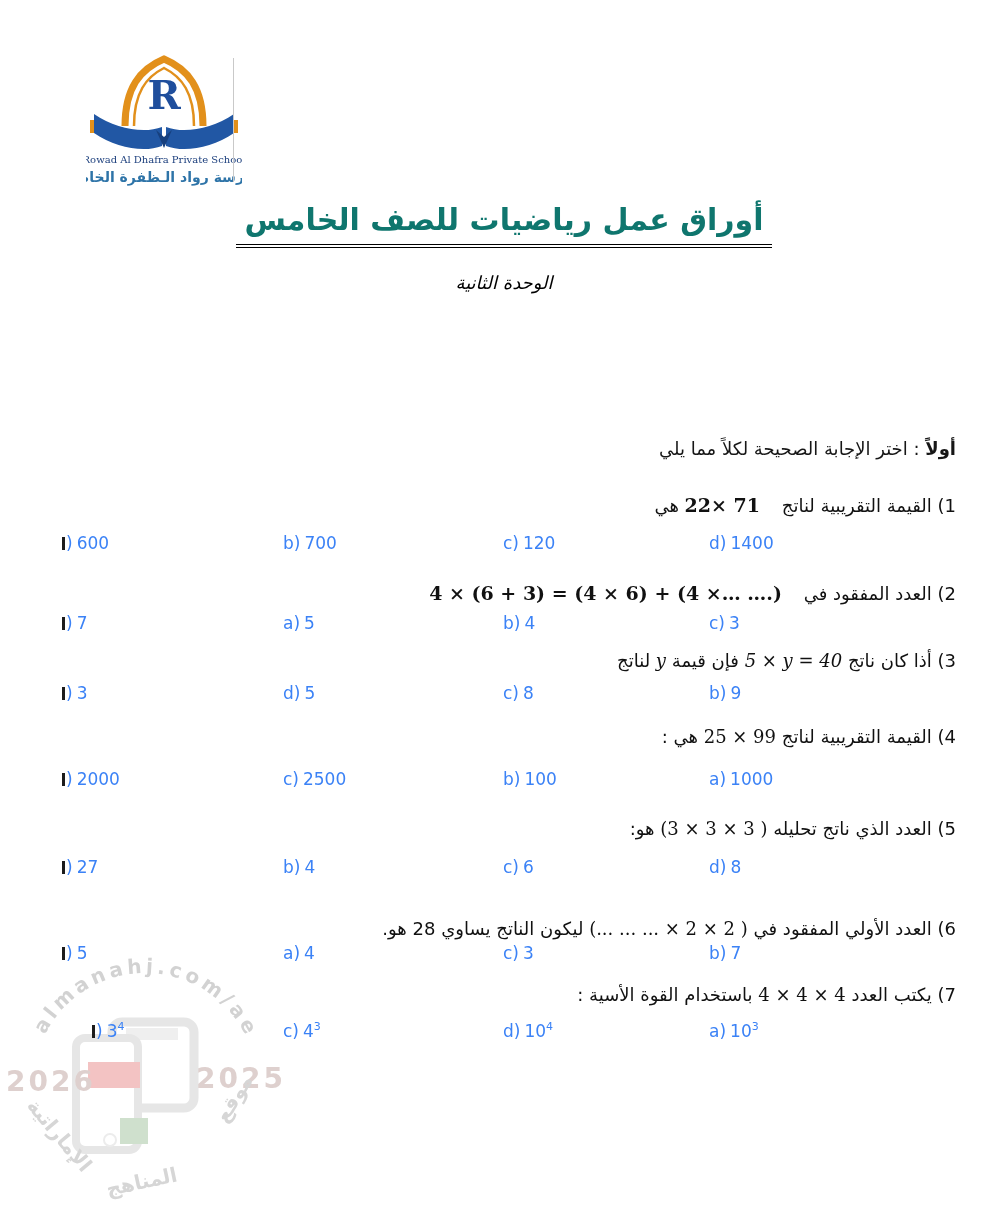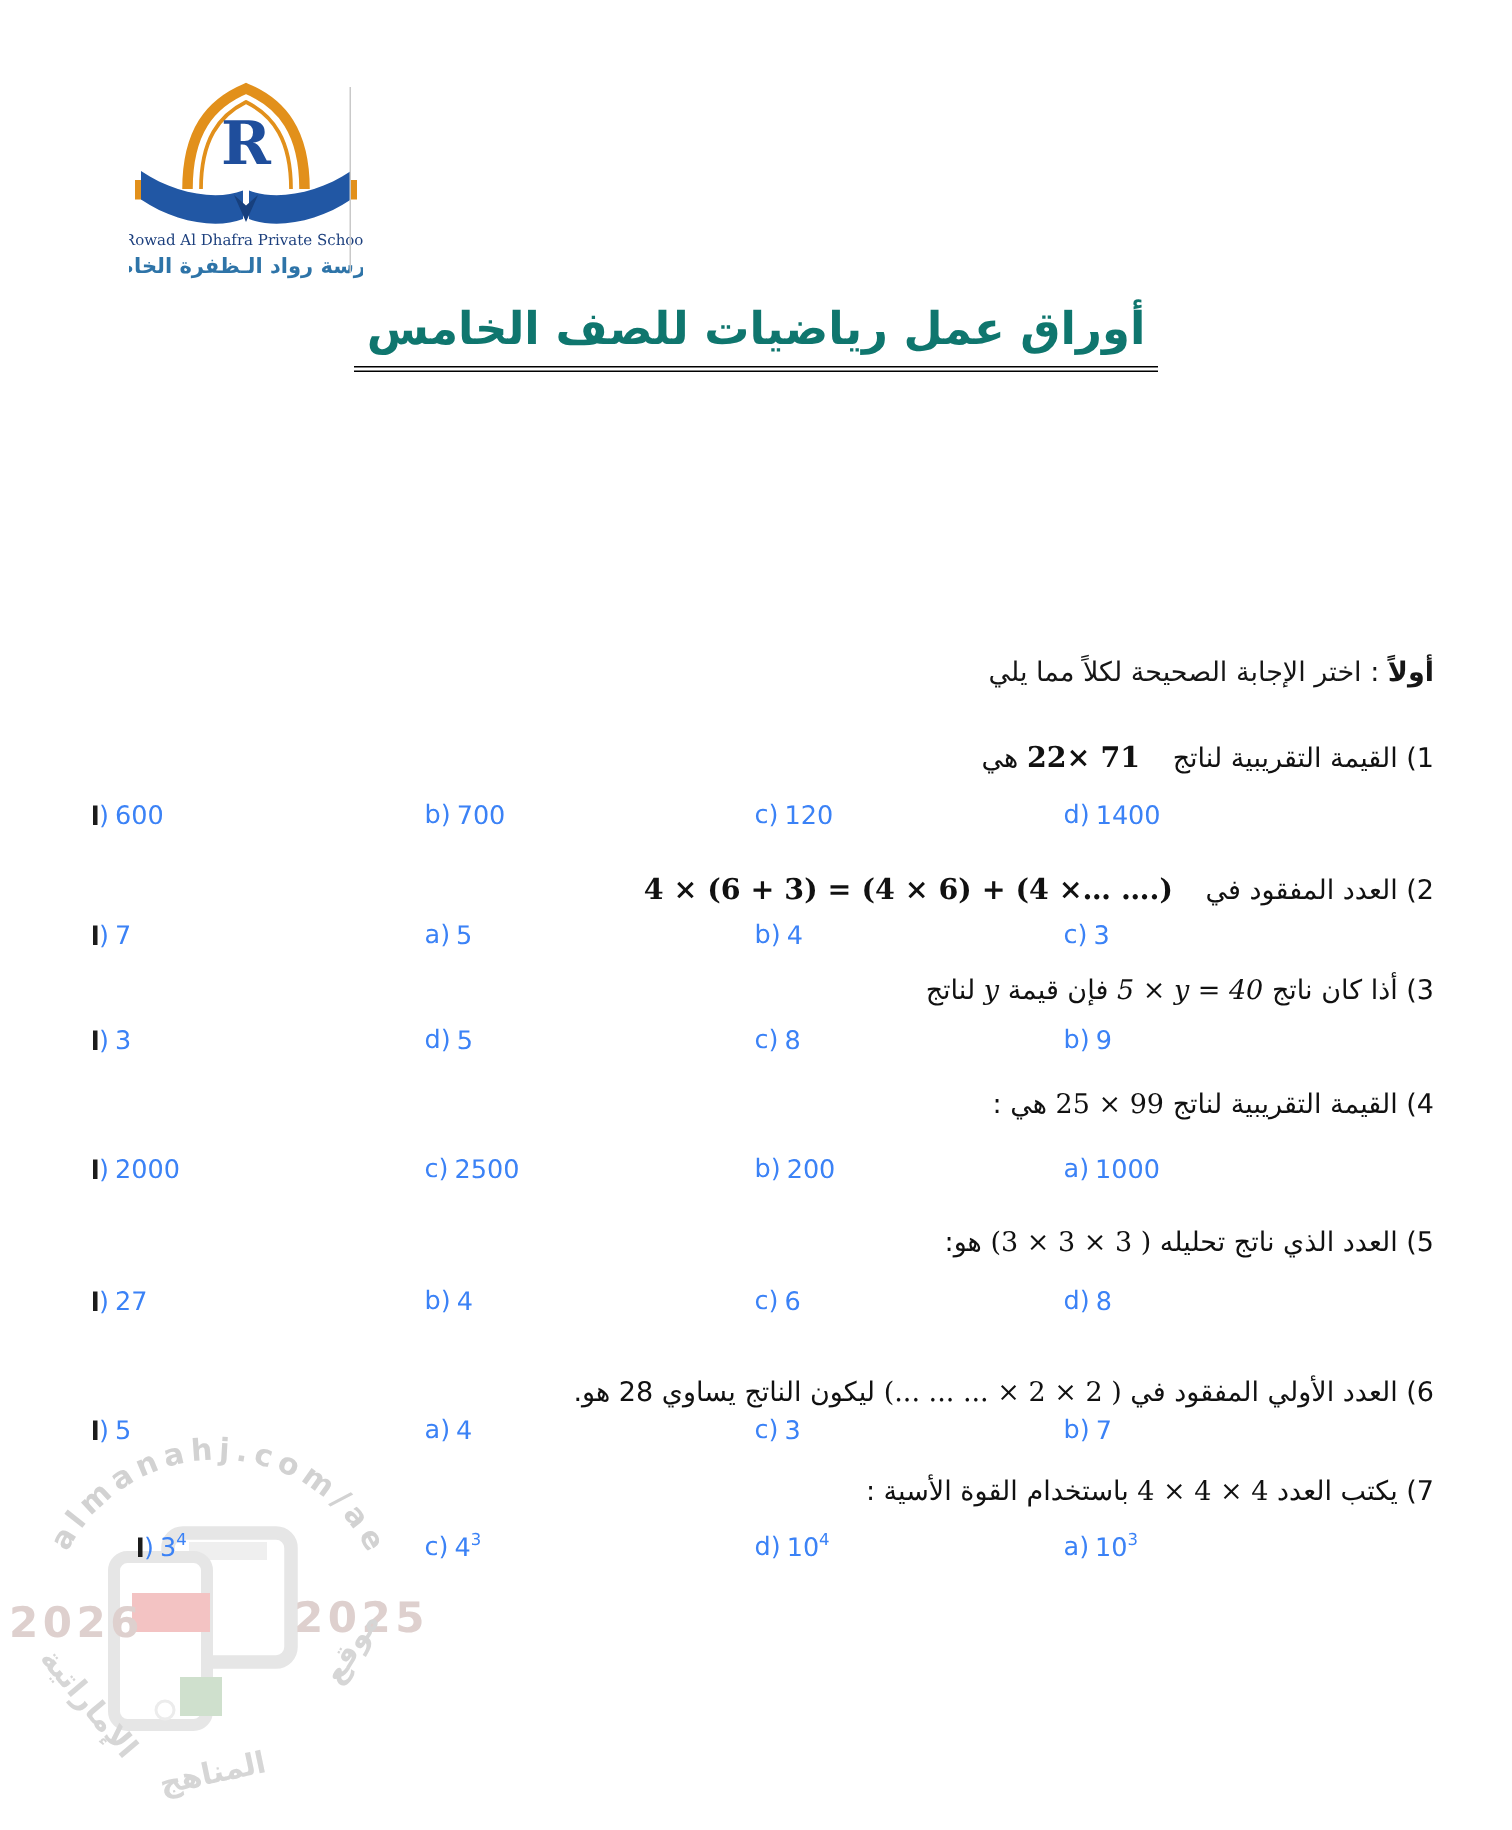--- a/index.html
+++ b/index.html
@@ -93,20 +93,21 @@
       </g>
       <text x="78" y="113" text-anchor="middle" font-family="DejaVu Serif, serif" font-size="10" fill="#1C3F7D">Rowad Al Dhafra Private School</text>
       <text x="78" y="132" text-anchor="middle" font-family="DejaVu Sans, sans-serif" font-size="14" font-weight="bold" fill="#2E74A8" direction="rtl">مدرسة رواد الـظفرة الخاصة</text>
     </svg>
   </div>
   <div class="logo-divider"></div>
 
   <div class="title-wrap">
     <span class="title">أوراق عمل رياضيات للصف الخامس</span>
   </div>
+  <div class="subtitle">الوحدة الثانية</div>
 
   <div class="section"><span class="lbl">أولاً</span><span> : اختر الإجابة الصحيحة لكلاً مما يلي</span></div>
 
   <div class="q" style="top:494px">
     <span>1) القيمة التقريبية لناتج</span>
     <span class="m bold gap" dir="ltr">22× 71</span>
     <span>هي</span>
   </div>
   <div class="opts" style="top:532px">
     <span class="opt o0 first"><span class="ol">)</span><span class="ov">600</span><sup class="os"></sup></span>
@@ -142,21 +143,21 @@
   </div>
 
   <div class="q" style="top:726px">
     <span>4) القيمة التقريبية لناتج</span>
     <span class="m" dir="ltr">25 × 99</span>
     <span>هي :</span>
   </div>
   <div class="opts" style="top:768px">
     <span class="opt o0 first"><span class="ol">)</span><span class="ov">2000</span><sup class="os"></sup></span>
     <span class="opt o1"><span class="ol">c)</span><span class="ov">2500</span><sup class="os"></sup></span>
-    <span class="opt o2"><span class="ol">b)</span><span class="ov">200</span><sup class="os"></sup></span>
+    <span class="opt o2"><span class="ol">b)</span><span class="ov">100</span><sup class="os"></sup></span>
     <span class="opt o3"><span class="ol">a)</span><span class="ov">1000</span><sup class="os"></sup></span>
   </div>
 
   <div class="q" style="top:818px">
     <span>5) العدد الذي ناتج تحليله</span>
     <span class="m" dir="ltr">(3 × 3 × 3 )</span>
     <span>هو:</span>
   </div>
   <div class="opts" style="top:856px">
     <span class="opt o0 first"><span class="ol">)</span><span class="ov">27</span><sup class="os"></sup></span>

